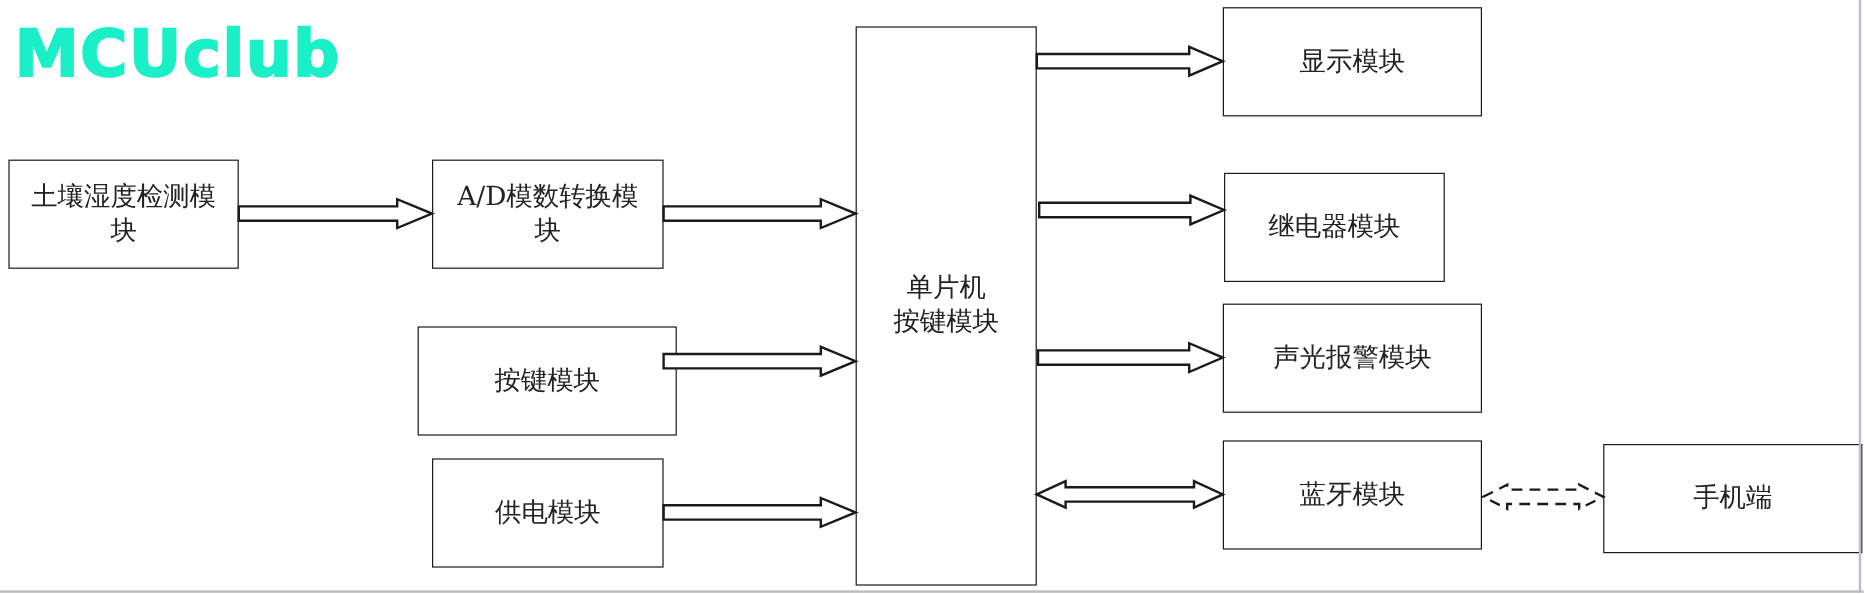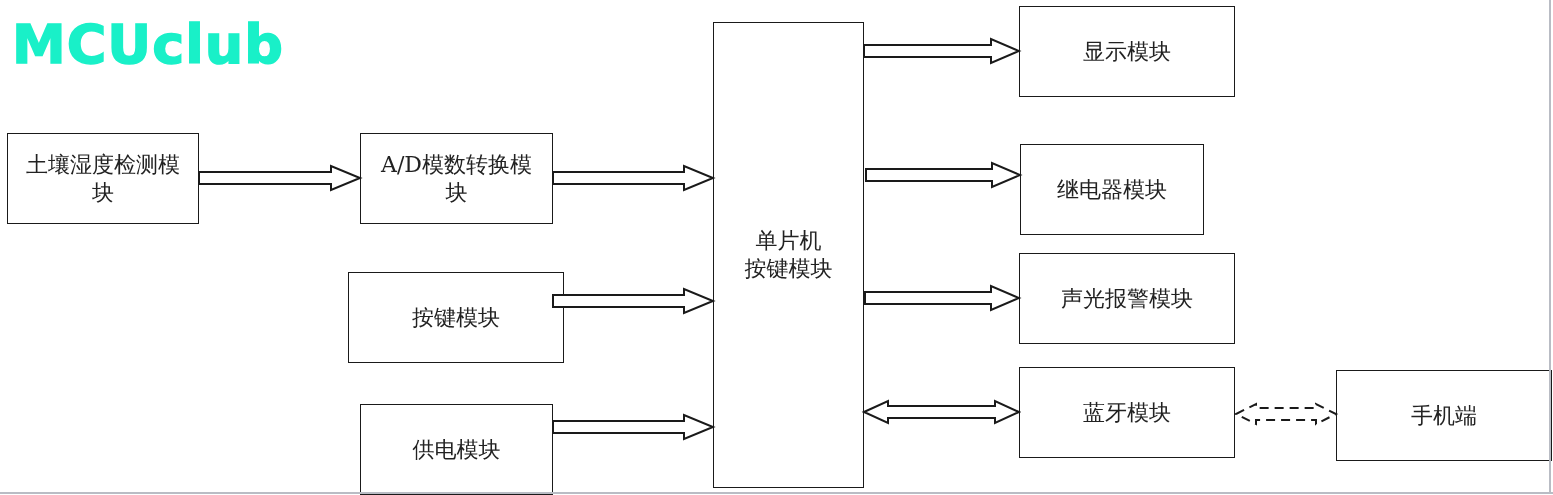--- a/index.html
+++ b/index.html
@@ -41,21 +41,21 @@
     <div>
       <span>A/D模数转换模</span>
       <span>块</span>
     </div>
   </div>
 
   <div class="block" style="left:348px; top:256px; width:216px; height:91px;margin-top:16px;">
     <span>按键模块</span>
   </div>
 
-  <div class="block" style="left:360px; top:404px; width:193px; height:91px;">
+  <div class="block" style="left:360px; top:382px; width:193px; height:91px;">
     <span>供电模块</span>
   </div>
 
   <div class="block" style="left:713px; top:22px; width:151px; height:466px;">
     <div>
       <span>单片机</span>
       <span>按键模块</span>
     </div>
   </div>
 

